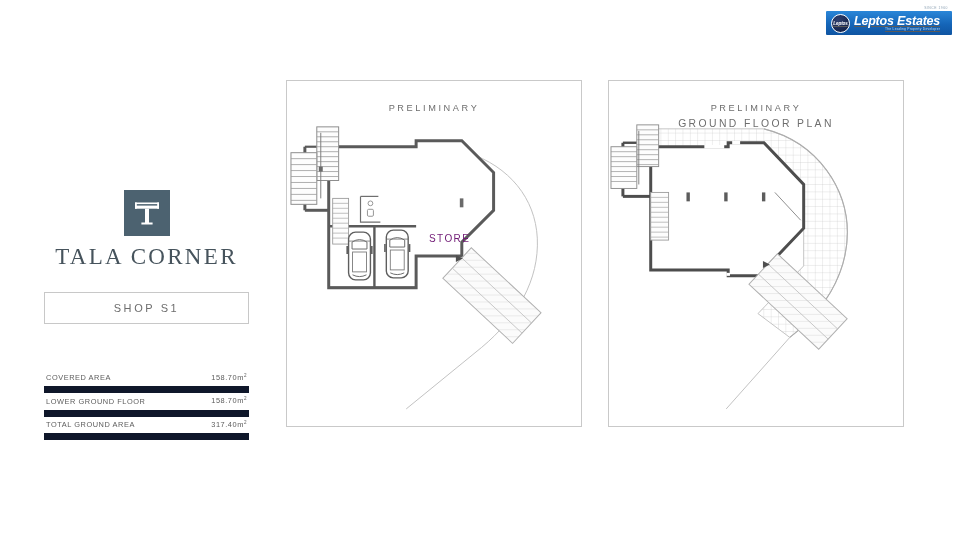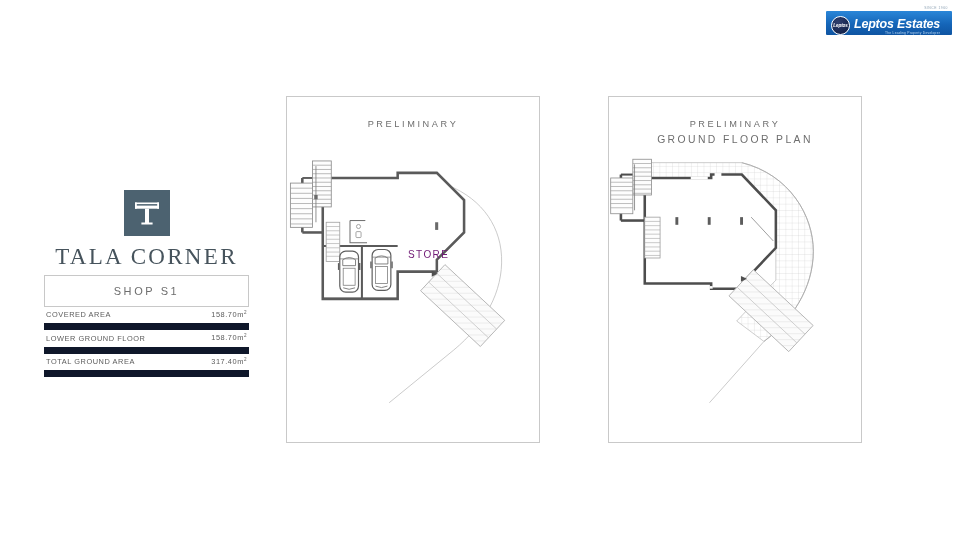--- a/index.html
+++ b/index.html
@@ -32,23 +32,24 @@
     padding-right: 4px;
     line-height: 5px;
     height: 5px;
   }
   #brand-bar {
     background: #1a6fc4;
     background: linear-gradient(180deg, #2a86d8 0%, #1565b8 55%, #0f55a2 100%);
     height: 24px;
     border-radius: 1px;
     display: flex;
-    align-items: flex-end;
+    align-items: center;
     padding: 0 5px;
     box-sizing: border-box;
+    text-decoration: underline;
   }
   #brand-mark {
     width: 19px;
     height: 19px;
     border-radius: 50%;
     background: radial-gradient(circle at 35% 30%, #2f3f6e 0%, #16254d 70%);
     border: 1.1px solid #ffffff;
     box-sizing: border-box;
     display: flex;
     align-items: center;
@@ -102,28 +103,29 @@
   }
   #logo-mark svg { display: block; }
 
   #project-title {
     text-align: center;
     font-family: "Liberation Serif", serif;
     font-size: 23px;
     letter-spacing: 2.3px;
     color: #46535c;
     white-space: nowrap;
-    margin-bottom: 5px;
+    margin-bottom: 22px;
   }
   #unit-box {
     border: 1px solid #c8c8c8;
     height: 30px;
     display: flex;
     align-items: center;
     justify-content: center;
+    margin-bottom: 46px;
   }
   #unit-label {
     font-family: "Liberation Sans", sans-serif;
     font-size: 11px;
     letter-spacing: 2.6px;
     color: #6d6d6d;
   }
 
   .area-row {
     display: flex;
@@ -136,22 +138,22 @@
     letter-spacing: 0.55px;
     color: #5c5c5c;
   }
   .area-row:first-child { border-top: none; }
   .area-value { white-space: nowrap; }
   .area-value sup { font-size: 4.6px; vertical-align: super; }
 
   
   .plan-panel {
     position: absolute;
-    top: 96px;
-    width: 254px;
+    top: 80px;
+    width: 296px;
     height: 347px;
     border: 1px solid #c9c9c9;
     box-sizing: border-box;
     background: #ffffff;
   }
   #plan-panel-lower { left: 286px; }
   #plan-panel-ground { left: 608px; }
 
   .plan-title {
     position: absolute;

